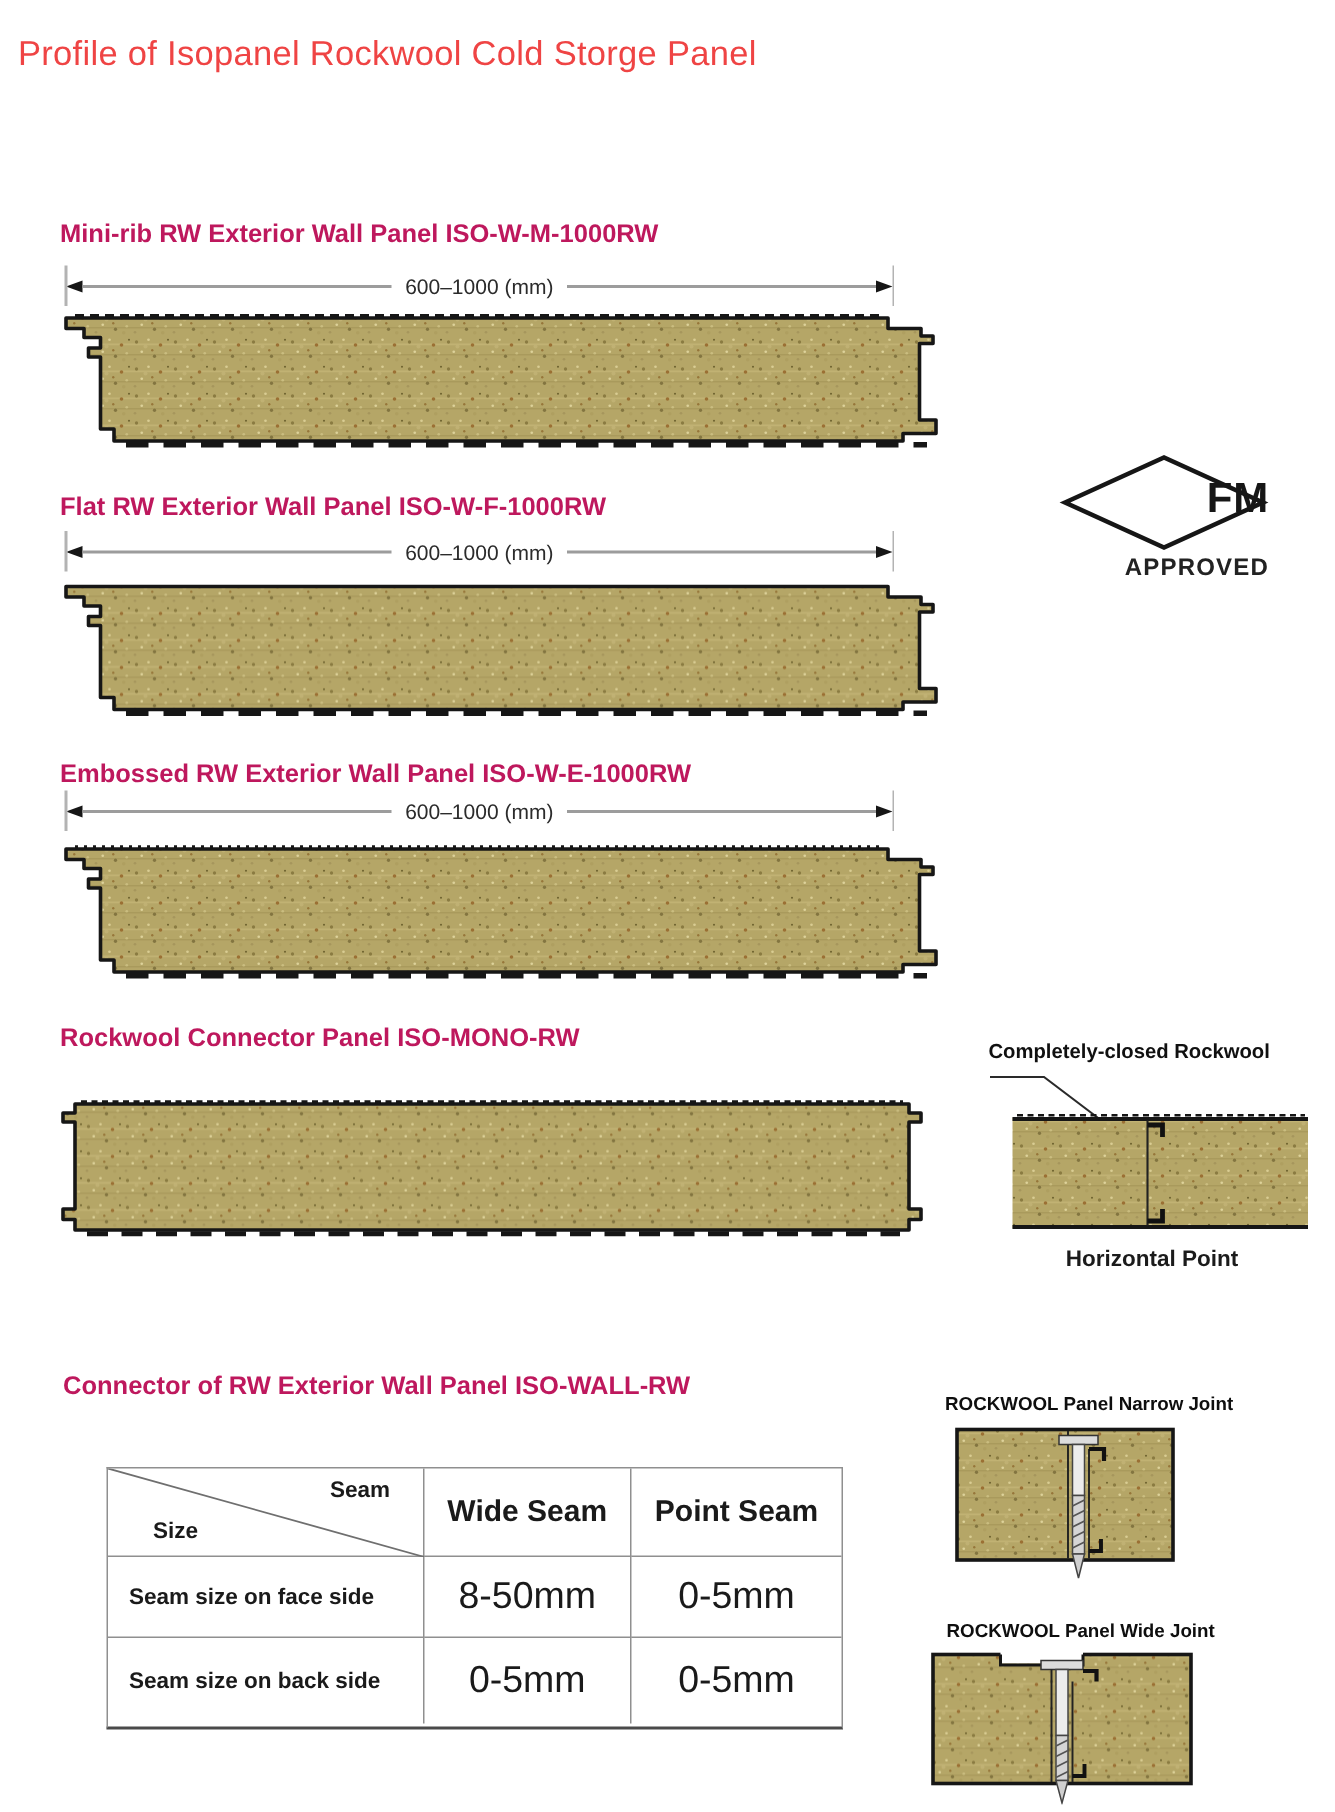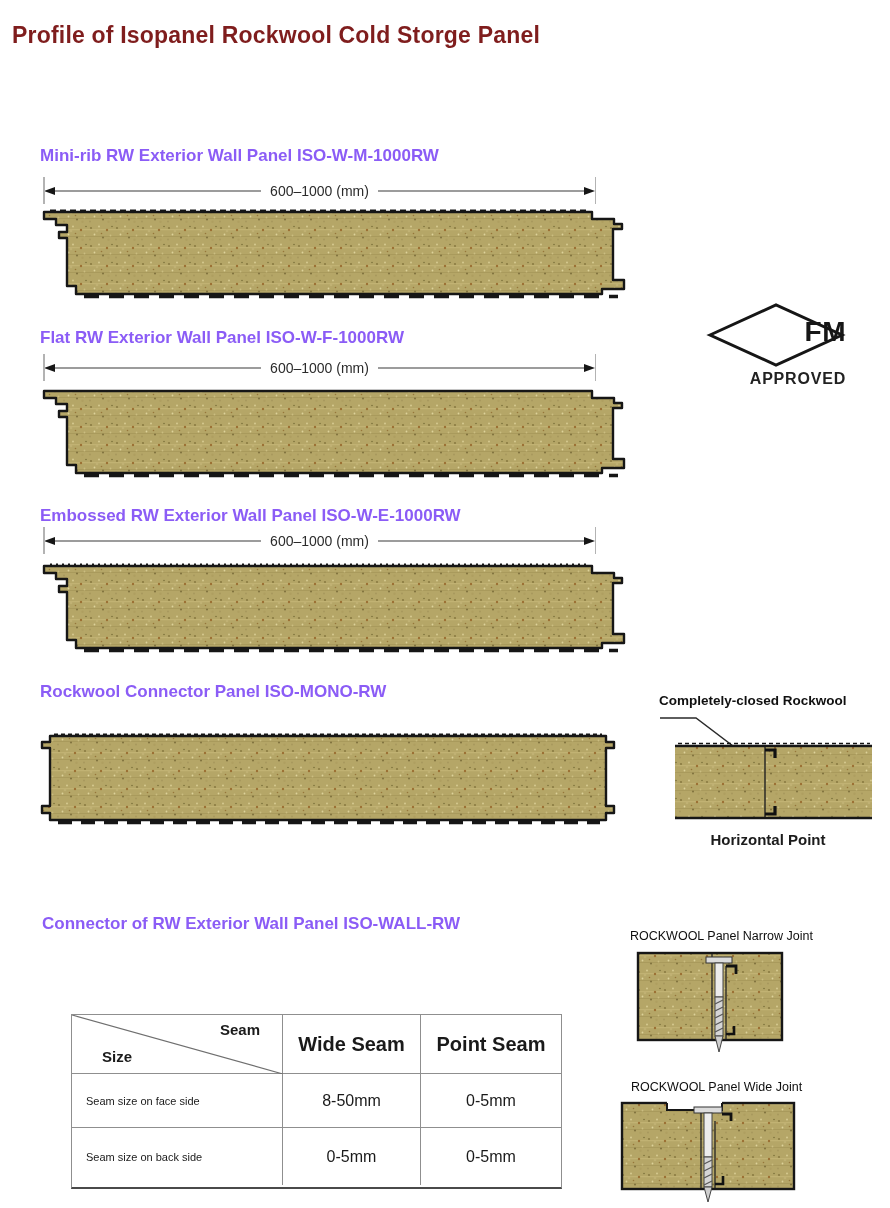--- a/index.html
+++ b/index.html
@@ -1,52 +1,52 @@
 <!DOCTYPE html>
 <html><head>
 <meta charset="utf-8">
 <style>
   html,body{margin:0;padding:0;background:#fff;}
   #page{position:relative;width:890px;height:1208px;background:#ffffff;overflow:hidden;
         font-family:"Liberation Sans","DejaVu Sans",sans-serif;}
   .abs{position:absolute;}
-  .title{left:12px;top:22px;font-size:23px;font-weight:700;color:#7f1d1d;letter-spacing:0.2px;}
-  .sechead{font-size:17px;font-weight:700;color:#8b5cf6;white-space:nowrap;text-align:center;}
+  .title{left:12px;top:22px;font-size:23px;font-weight:400;color:#ef4444;letter-spacing:0.2px;}
+  .sechead{font-size:17px;font-weight:700;color:#be185d;white-space:nowrap;text-align:center;}
   
   .dim{position:absolute;height:24px;display:flex;align-items:center;}
   .dim .tick{position:absolute;top:-2px;width:1.5px;height:27px;background:#b3b3b3;}
   .dim .tick.l{left:-1px;} .dim .tick.r{right:-1px;}
   .dim .arrow{width:0;height:0;border-top:4.5px solid transparent;border-bottom:4.5px solid transparent;flex:0 0 auto;}
   .dim .arrow.l{border-right:11px solid #161616;}
   .dim .arrow.r{border-left:11px solid #161616;}
   .dim .seg{flex:1;height:1.5px;background:#9c9c9c;}
   .dim .lbl{padding:0 9px;font-size:14px;color:#2b2b2b;white-space:nowrap;}
   svg.panel{position:absolute;}
   
   .fmtext{left:706px;top:316px;width:140px;text-align:right;font-size:28px;font-weight:700;color:#161616;letter-spacing:0.5px;}
   .approved{left:706px;top:370px;width:140px;text-align:right;font-size:16px;font-weight:600;color:#222;letter-spacing:0.8px;}
   
   .callout{left:659px;top:693px;font-size:13.5px;font-weight:600;color:#101010;white-space:nowrap;}
   .hpcap{left:652px;top:831px;width:232px;text-align:center;font-size:15px;font-weight:600;color:#1b1b1b;}
   
   .seamtable{left:71px;top:978px;width:489px;height:172px;display:grid;
              grid-template-columns:211px 138px 140px;grid-template-rows:59px 54px 57px;
              border:1px solid #8f8f8f;border-bottom:2px solid #4a4a4a;box-sizing:content-box;
-             background:#fff;color:#1a1a1a;margin-top:36px;}
+             background:#fff;color:#1a1a1a;}
   .cell{border-right:1px solid #8f8f8f;border-bottom:1px solid #8f8f8f;display:flex;align-items:center;justify-content:center;position:relative;}
   .cell:nth-child(3n){border-right:none;}
   .cell:nth-child(n+7){border-bottom:none;}
   .cell.head{font-size:20px;font-weight:600;}
-  .cell.rowlabel{justify-content:flex-start;padding-left:14px;font-size:11px;font-weight:400;}
-  .cell.val{font-size:16px;font-weight:400;}
+  .cell.rowlabel{justify-content:flex-start;padding-left:14px;font-size:15px;font-weight:700;}
+  .cell.val{font-size:25px;font-weight:400;}
   .corner .cseam{position:absolute;right:22px;top:6px;font-size:15px;font-weight:600;}
   .corner .csize{position:absolute;left:30px;bottom:8px;font-size:15px;font-weight:600;}
   .corner svg{position:absolute;left:0;top:0;}
   
-  .jointcap{font-size:12.5px;font-weight:400;color:#0e0e0e;white-space:nowrap;}
+  .jointcap{font-size:12.5px;font-weight:700;color:#0e0e0e;white-space:nowrap;}
 </style>
 </head>
 <body>
 
 <div id="page">
 
   <svg width="0" height="0" style="position:absolute">
     <defs>
       <pattern id="rwtex" width="26" height="18" patternUnits="userSpaceOnUse">
         <rect width="26" height="18" fill="#b5a667"></rect>

